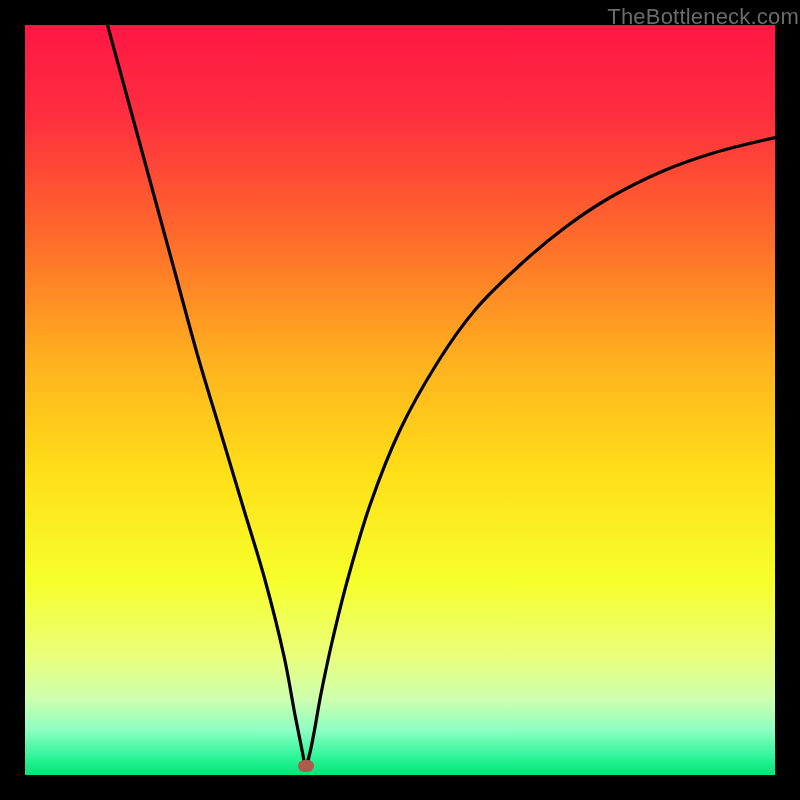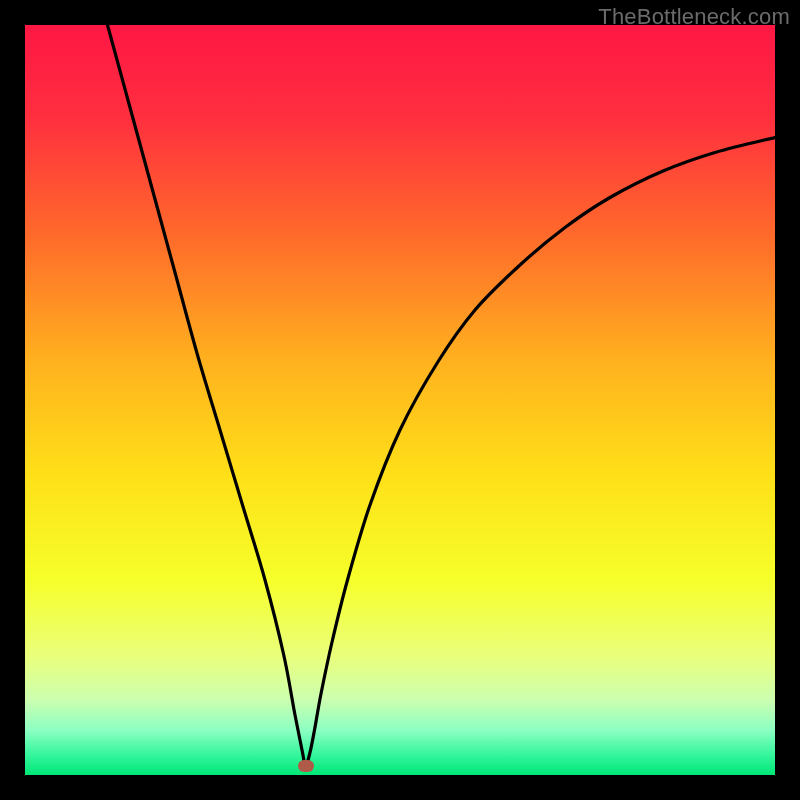--- a/index.html
+++ b/index.html
@@ -35,21 +35,21 @@
   .curve-svg {
     position: absolute;
     left: 0; top: 0;
     width: 100%;
     height: 100%;
     z-index: 2;
   }
   .watermark {
     position: absolute;
     top: 4px;
-    right: 10px;
+    right: 1px;
     color: #6b6b6b;
     font-size: 22px;
     z-index: 3;
     font-weight: 400;
     letter-spacing: 0.2px;
   }
   .marker {
     position: absolute;
     width: 16px;
     height: 12px;

